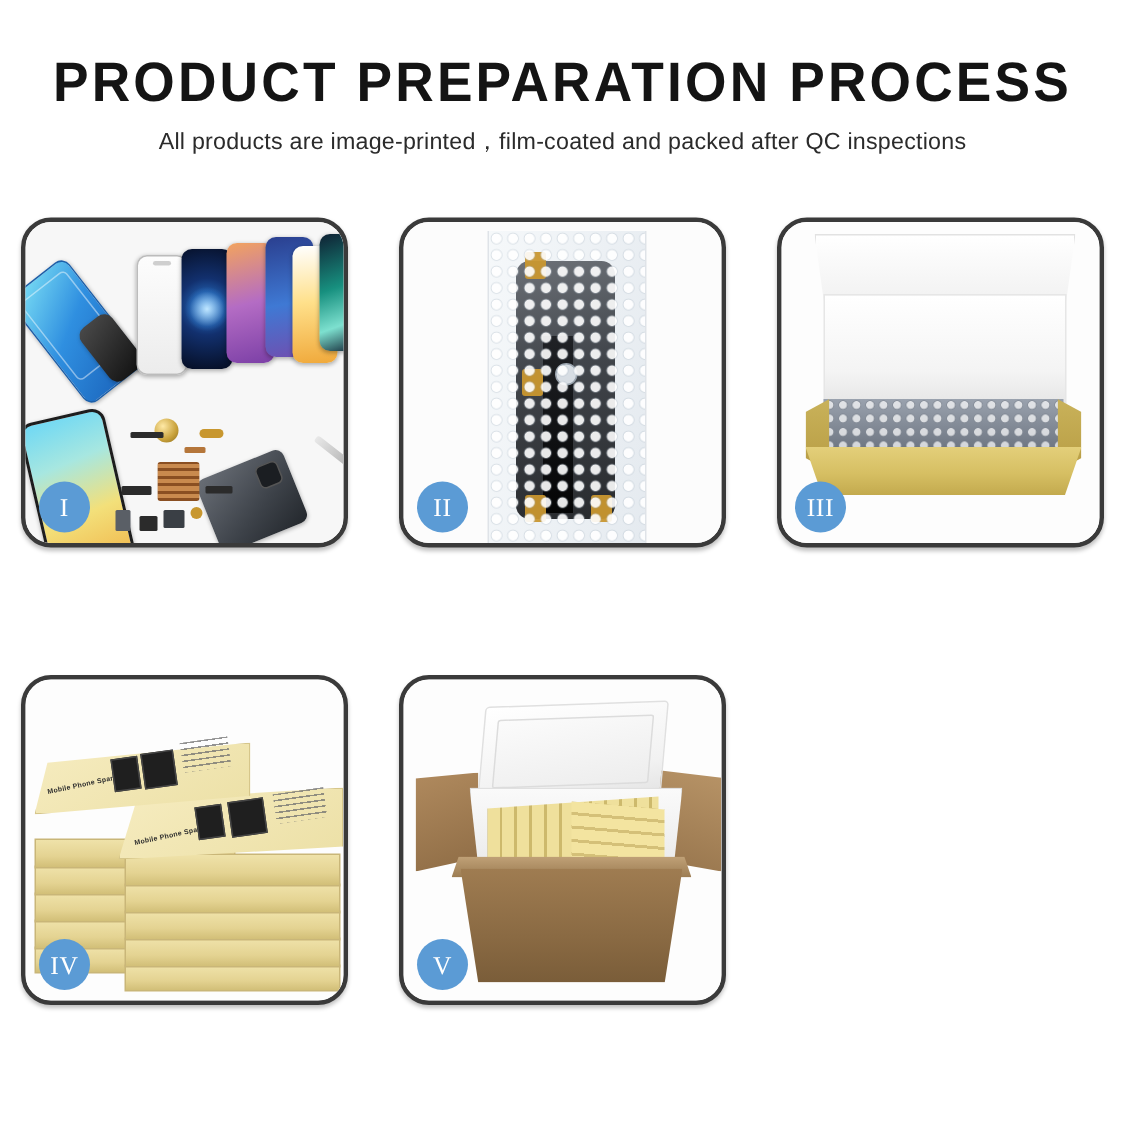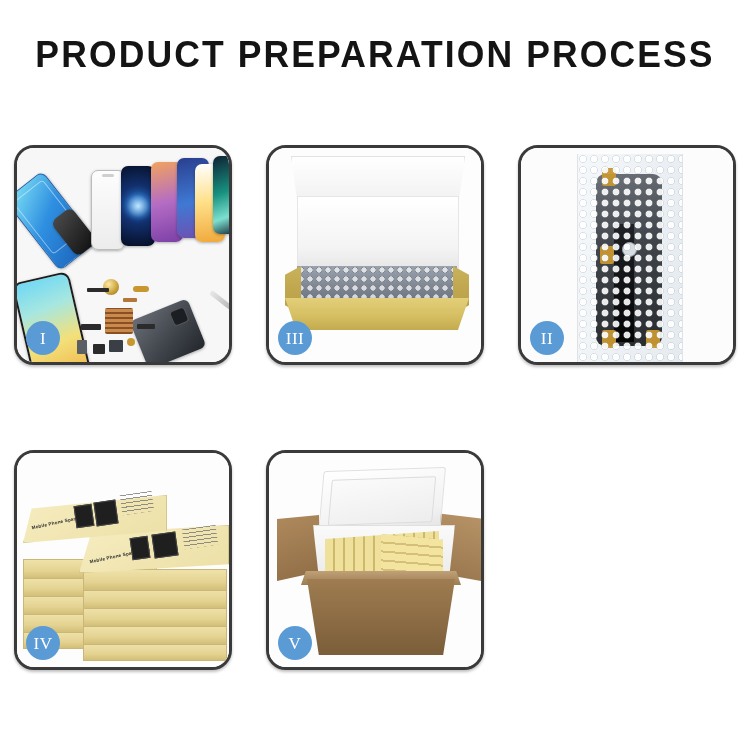--- a/index.html
+++ b/index.html
@@ -366,20 +366,21 @@
     position:absolute; width:14px; height:16px;
     background: rgba(120,96,62,0.55);
     border-radius:1px;
   }
 </style>
 </head>
 <body>
 
 <div class="header">
   <h1 class="page-title">PRODUCT PREPARATION PROCESS</h1>
+  <p class="page-subtitle">All products are image-printed，film-coated and packed after QC inspections</p>
 </div>
 
 <div class="grid">
 
   <div class="panel">
     <div class="panel-art">
       <div class="p1-bg"></div>
       <div class="phone ph-a"></div>
       <div class="phone ph-b"></div>
       <div class="phone ph-c"></div>
@@ -401,50 +402,50 @@
       <div class="chip" style="left:92px;top:192px;width:14px;height:12px;background:#3a3f45;"></div>
       <div class="chip chip-gold" style="left:110px;top:190px;width:8px;height:8px;border-radius:50%;"></div>
       <div class="chip" style="left:120px;top:176px;width:18px;height:5px;"></div>
       <div class="tweezer"></div>
     </div>
     <div class="badge">I</div>
   </div>
 
   <div class="panel">
     <div class="panel-art">
-      <div class="p3-bg"></div>
-      <div class="box3-lid-back"></div>
-      <div class="foam3"></div>
-      <div class="bubble3"></div>
-      <div class="box3-leftwall"></div>
-      <div class="box3-rightwall"></div>
-      <div class="box3-front"></div>
-    </div>
-    <div class="badge">III</div>
-  </div>
-
-  <div class="panel">
-    <div class="panel-art">
       <div class="p2-bg"></div>
       <div class="bubblebag">
         <div class="part-inner"></div>
         <div class="part-strip"></div>
         <div class="camera-hole"></div>
         <div class="flex-gold" style="left:24px;top:14px;"></div>
         <div class="flex-gold" style="left:22px;top:92px;"></div>
         <div class="flex-gold" style="left:24px;top:176px;"></div>
         <div class="flex-gold" style="left:68px;top:176px;"></div>
         <div class="bubbles"></div>
       </div>
     </div>
     <div class="badge">II</div>
   </div>
 
   <div class="panel">
     <div class="panel-art">
+      <div class="p3-bg"></div>
+      <div class="box3-lid-back"></div>
+      <div class="foam3"></div>
+      <div class="bubble3"></div>
+      <div class="box3-leftwall"></div>
+      <div class="box3-rightwall"></div>
+      <div class="box3-front"></div>
+    </div>
+    <div class="badge">III</div>
+  </div>
+
+  <div class="panel">
+    <div class="panel-art">
       <div class="p4-bg"></div>
       <div class="stack">
 
         <div class="sbox" style="left:6px;top:178px;width:132px;height:16px;"></div>
         <div class="sbox" style="left:6px;top:160px;width:132px;height:18px;"></div>
         <div class="sbox" style="left:6px;top:142px;width:132px;height:18px;"></div>
         <div class="sbox" style="left:6px;top:124px;width:132px;height:18px;"></div>
         <div class="sbox" style="left:6px;top:106px;width:132px;height:18px;"></div>
 
         <div class="sbox" style="left:66px;top:190px;width:142px;height:16px;"></div>

